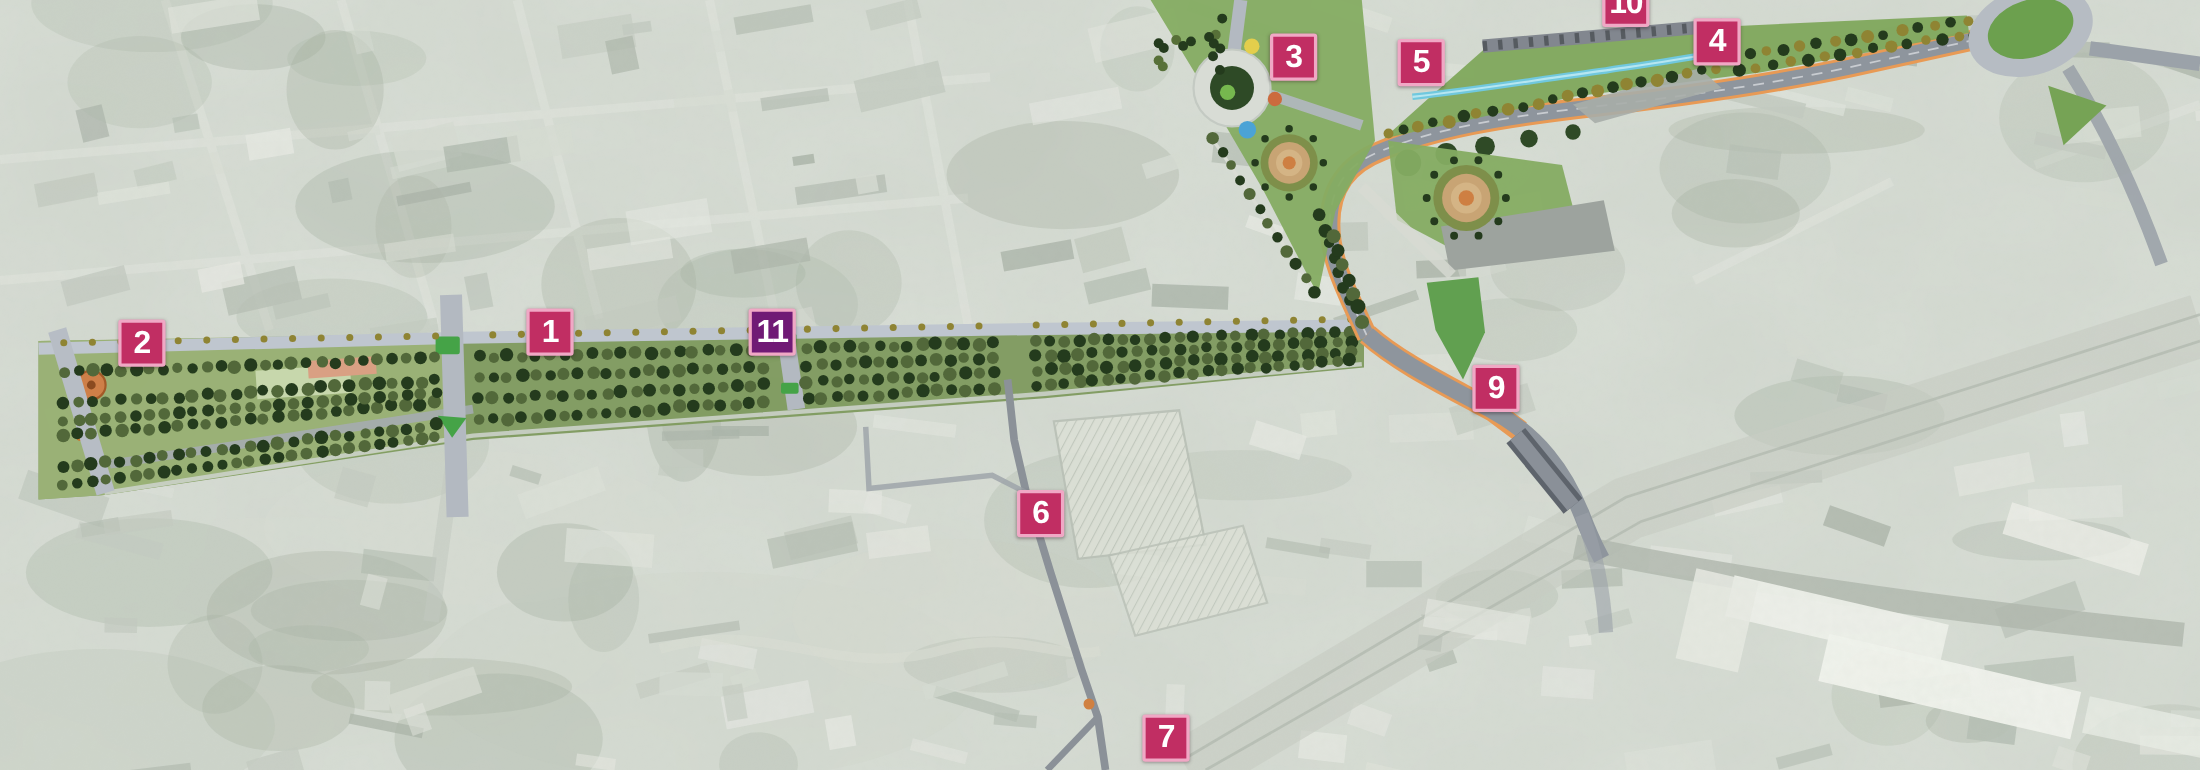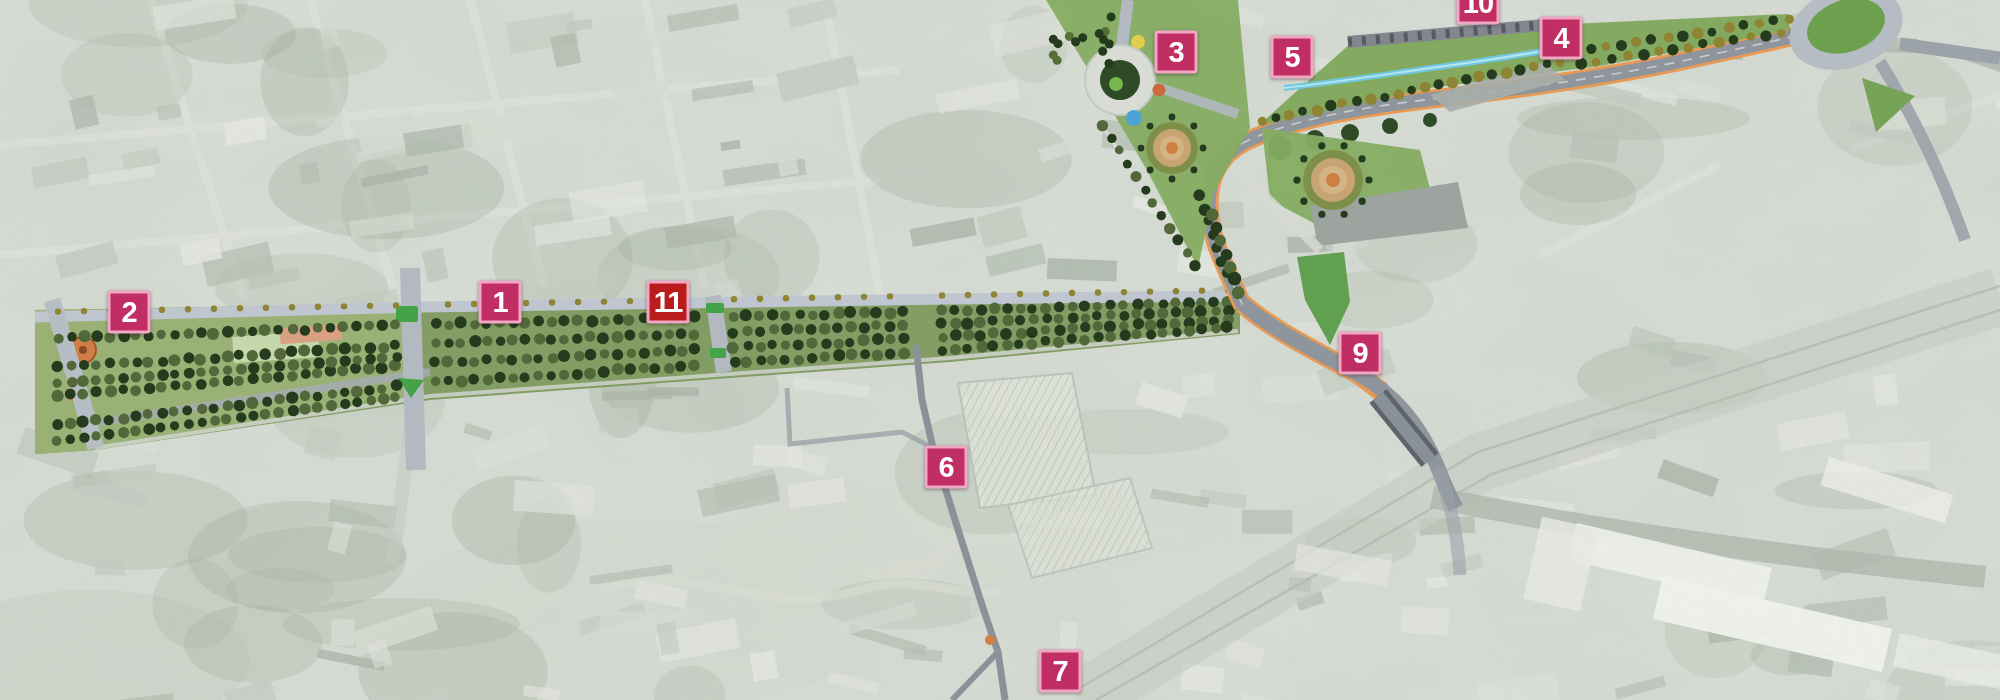--- a/index.html
+++ b/index.html
@@ -1002,15 +1002,15 @@
   <div id="markers">
       <div class="marker" style="left: 500px; top: 302px; background: rgb(193, 46, 99); border: 3px solid rgb(240, 168, 197); color: rgb(255, 255, 255);">1</div>
       <div class="marker" style="left: 129px; top: 312px; background: rgb(193, 46, 99); border: 3px solid rgb(240, 168, 197); color: rgb(255, 255, 255);">2</div>
       <div class="marker" style="left: 1176px; top: 52px; background: rgb(193, 46, 99); border: 3px solid rgb(240, 168, 197); color: rgb(255, 255, 255);">3</div>
       <div class="marker" style="left: 1561px; top: 38px; background: rgb(193, 46, 99); border: 3px solid rgb(240, 168, 197); color: rgb(255, 255, 255);">4</div>
       <div class="marker" style="left: 1292px; top: 57px; background: rgb(193, 46, 99); border: 3px solid rgb(240, 168, 197); color: rgb(255, 255, 255);">5</div>
       <div class="marker" style="left: 946px; top: 467px; background: rgb(193, 46, 99); border: 3px solid rgb(240, 168, 197); color: rgb(255, 255, 255);">6</div>
       <div class="marker" style="left: 1060px; top: 671px; background: rgb(193, 46, 99); border: 3px solid rgb(240, 168, 197); color: rgb(255, 255, 255);">7</div>
       <div class="marker" style="left: 1360px; top: 353px; background: rgb(193, 46, 99); border: 3px solid rgb(240, 168, 197); color: rgb(255, 255, 255);">9</div>
       <div class="marker" style="left: 1478px; top: 3px; background: rgb(193, 46, 99); border: 3px solid rgb(240, 168, 197); color: rgb(255, 255, 255);">10</div>
-      <div class="marker" style="left: 668px; top: 302px; background: #b91c1c; border: 3px solid rgb(240, 168, 197); color: rgb(255, 255, 255);">11</div>
+      <div class="marker" style="left: 702px; top: 302px; background: #701a75; border: 3px solid rgb(240, 168, 197); color: rgb(255, 255, 255);">11</div>
     </div>
 </div>
 
 </body></html>

